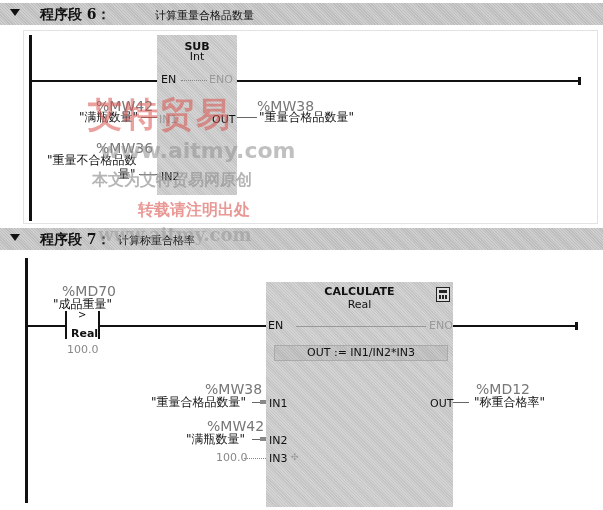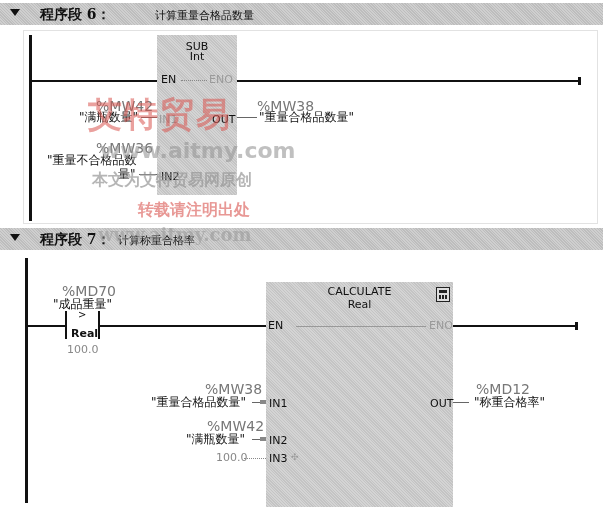--- a/index.html
+++ b/index.html
@@ -9,21 +9,21 @@
     background:repeating-linear-gradient(45deg,#cfcfcf 0 1px,#bdbdbd 1px 2px); }
   .seg-header .tri { position:absolute; left:10px; top:6px; width:0; height:0;
     border-left:5px solid transparent; border-right:5px solid transparent; border-top:7px solid #111; }
   .seg-header .title { position:absolute; left:40px; top:3px; font-size:14px; font-weight:bold; font-family:"DejaVu Serif", serif; }
   .seg-header .comment { position:absolute; top:5px; font-size:11px; }
   .frame { position:absolute; border:1px solid #e2e2e2; }
   .rail { position:absolute; width:3px; background:#111; }
   .wire { position:absolute; height:2px; background:#111; }
   .endcap { position:absolute; width:3px; height:8px; background:#111; }
   .box { position:absolute; background:repeating-linear-gradient(45deg,#d4d4d4 0 1px,#c4c4c4 1px 2px); }
-  .box-head { position:absolute; left:0; right:0; text-align:center; font-size:11px; font-weight:normal; }
+  .box-head { position:absolute; left:0; right:0; text-align:center; font-size:11px; font-weight:bold; }
   .pin { position:absolute; font-size:11px; }
   .pin.dim { color:#9a9a9a; }
   .dotted { position:absolute; height:0; border-top:1px dotted #888; }
   .thin { position:absolute; height:1px; background:#666; }
   .addr { position:absolute; font-size:14px; color:#777; }
   .sym { position:absolute; font-size:12px; color:#111; white-space:nowrap; }
   .val { position:absolute; font-size:11px; color:#888; }
   .formula { position:absolute; border:1px solid #aaa; background:repeating-linear-gradient(45deg,#c8c8c8 0 1px,#b8b8b8 1px 2px);
              font-size:11px; text-align:center; }
   .calc-icon { position:absolute; width:12px; height:13px; border:1px solid #222; background:#ddd; }
@@ -95,20 +95,21 @@
 </div>
 <span class="val" style="left:67px; top:343px;">100.0</span>
 
 <div class="box" style="left:266px; top:282px; width:187px; height:225px;">
   <div class="box-head" style="top:3px;">CALCULATE</div>
   <div class="box-head" style="top:16px; font-weight:normal;">Real</div>
   <div class="calc-icon" style="left:170px; top:5px;"></div>
   <span class="pin" style="left:2px; top:37px;">EN</span>
   <div class="thin" style="left:30px; top:44px; width:130px; background:#999;"></div>
   <span class="pin dim" style="left:163px; top:37px;">ENO</span>
+  <div class="formula" style="left:8px; top:63px; width:172px; height:14px; line-height:14px;">OUT := IN1/IN2*IN3</div>
   <span class="pin" style="left:3px; top:115px;">IN1</span>
   <span class="pin" style="left:164px; top:115px;">OUT</span>
   <span class="pin" style="left:3px; top:152px;">IN2</span>
   <span class="pin" style="left:3px; top:170px;">IN3</span>
   <span class="pin dim" style="left:25px; top:170px; font-size:9px;">✣</span>
 </div>
 
 <span class="addr" style="left:205px; top:381px;">%MW38</span>
 <span class="sym" style="left:151px; top:394px;">"重量合格品数量"</span>
 <div class="thin" style="left:252px; top:402px; width:14px;"></div>

